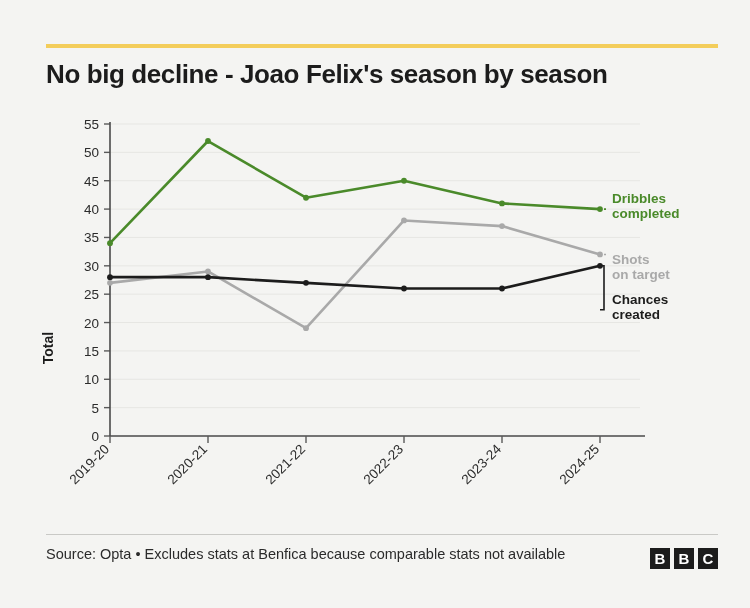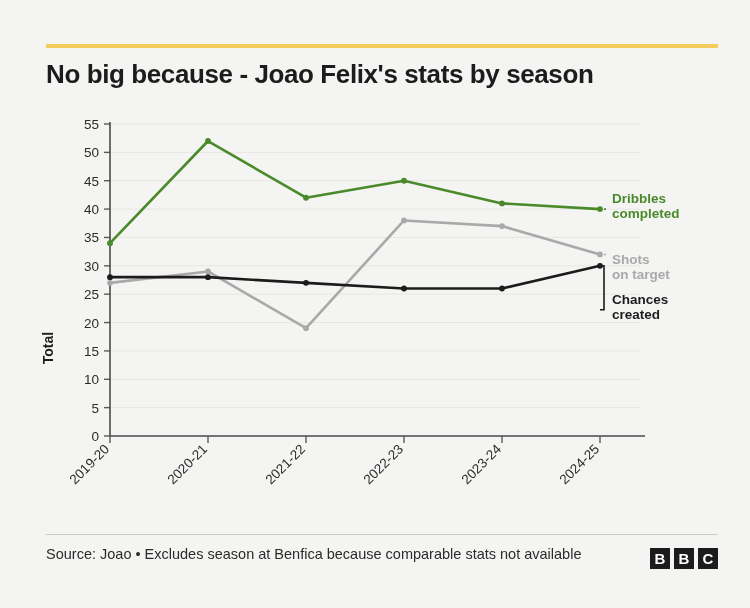--- a/index.html
+++ b/index.html
@@ -113,21 +113,21 @@
     font-family: "Liberation Sans", sans-serif;
   }
 </style>
 </head>
 <body>
 
 <div class="card">
 
   <div class="top-rule"></div>
 
-  <div class="chart-title">No big because - Joao Felix's stats by season</div>
+  <div class="chart-title">No big decline - Joao Felix's season by season</div>
 
   <div class="plot-wrap">
     <div class="y-axis-title">Total</div>
     <svg class="chart" id="chart-svg" width="750" height="410">
         <line x1="104" y1="326" x2="110" y2="326" stroke="#5a5a5a" stroke-width="1.4"></line>
         <text x="99" y="331" text-anchor="end" class="tick-label">0</text>
         <line x1="110" y1="297.6363636363636" x2="640" y2="297.6363636363636" stroke="#e6e6e3" stroke-width="1"></line>
         <line x1="104" y1="297.6363636363636" x2="110" y2="297.6363636363636" stroke="#5a5a5a" stroke-width="1.4"></line>
         <text x="99" y="302.6363636363636" text-anchor="end" class="tick-label">5</text>
         <line x1="110" y1="269.27272727272725" x2="640" y2="269.27272727272725" stroke="#e6e6e3" stroke-width="1"></line>
@@ -201,20 +201,20 @@
         <circle cx="404" cy="178.5090909090909" r="2.9" fill="#1c1c1c"></circle>
         <circle cx="502" cy="178.5090909090909" r="2.9" fill="#1c1c1c"></circle>
         <circle cx="600" cy="155.81818181818184" r="2.9" fill="#1c1c1c"></circle>
         <text x="612" y="193.81818181818184" fill="#1c1c1c" class="series-label">Chances</text>
         <text x="612" y="208.81818181818184" fill="#1c1c1c" class="series-label">created</text>
         <path d="M 600 155.81818181818184 L 604 155.81818181818184 L 604 199.81818181818184 L 600 199.81818181818184" stroke="#1c1c1c" stroke-width="1.6" fill="none"></path>
       </svg>
   </div>
 
   <div class="footer-rule"></div>
-  <div class="footer-text">Source: Joao • Excludes season at Benfica because comparable stats not available</div>
+  <div class="footer-text">Source: Opta • Excludes stats at Benfica because comparable stats not available</div>
   <div class="bbc-logo">
     <span>B</span>
     <span>B</span>
     <span>C</span>
   </div>
 
 </div>
 
 </body></html>

